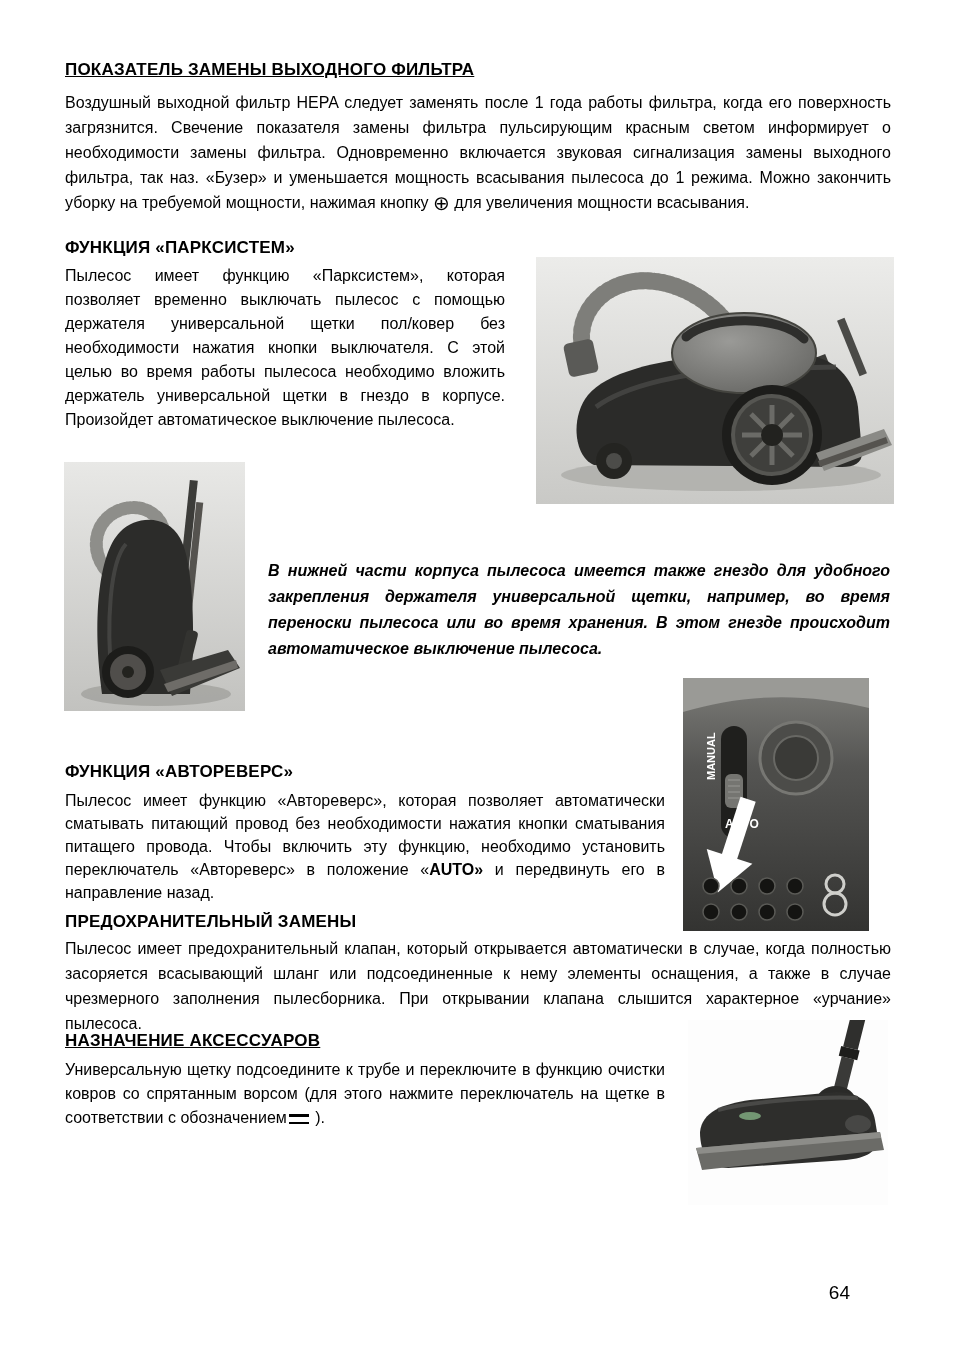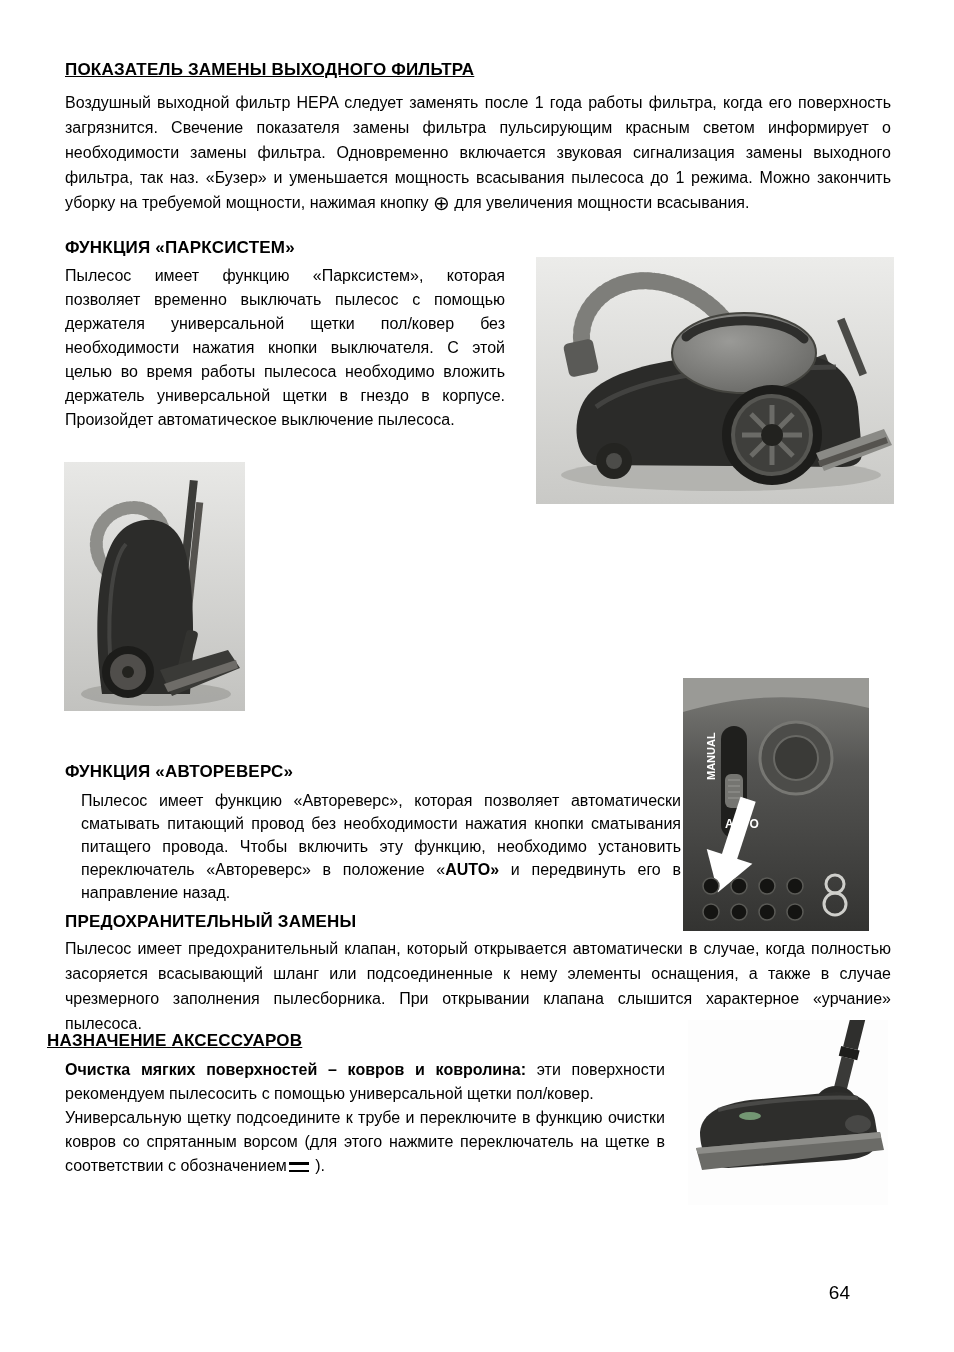--- a/index.html
+++ b/index.html
@@ -20,21 +20,21 @@
     letter-spacing: 0.2px;
     white-space: nowrap;
   }
   .underlined { text-decoration: underline; }
   .body-text {
     font-size: 16px;
     line-height: 25px;
     text-align: justify;
   }
   .lh24 { line-height: 24px; }
-  .lh23 { line-height: 23px; margin-left: 16px; }
+  .lh23 { line-height: 23px; }
   .note-text {
     font-size: 16px;
     line-height: 26px;
     font-weight: bold;
     font-style: italic;
     text-align: justify;
   }
   .bold { font-weight: bold; }
   .sym-plus { font-size: 20px; line-height: 1; vertical-align: -2px; }
   .carpet-icon {
@@ -123,20 +123,21 @@
       <path d="M48,220 C42,160 46,100 62,82" fill="none" stroke="#4a4a47" stroke-width="4" opacity="0.8"></path>
       <circle cx="64" cy="210" r="26" fill="#1c1c1a"></circle>
       <circle cx="64" cy="210" r="18" fill="#504e4b"></circle>
       <circle cx="64" cy="210" r="6" fill="#23231f"></circle>
       <rect x="118" y="168" width="12" height="40" rx="4" fill="#333330" transform="rotate(14 124 188)"></rect>
       <path d="M96,208 L164,188 L176,206 L108,234 Z" fill="#3a3a37"></path>
       <path d="M100,222 L172,198 L174,206 L104,230 Z" fill="#6e6c68"></path>
     </svg>
   </div>
 
+  <p class="abs note-text" style="left:268px; top:558px; width:622px;">В нижней части корпуса пылесоса имеется также гнездо для удобного закрепления держателя универсальной щетки, например, во время переноски пылесоса или во время хранения. В этом гнезде происходит автоматическое выключение пылесоса.</p>
 
   <div class="abs photo" style="left:683px; top:678px; width:186px; height:253px;">
     <svg width="186" height="253" viewBox="0 0 186 253">
       <defs>
         <linearGradient id="bg3" x1="0" y1="0" x2="0" y2="1">
           <stop offset="0" stop-color="#7d7d79"></stop>
           <stop offset="0.35" stop-color="#555553"></stop>
           <stop offset="1" stop-color="#333331"></stop>
         </linearGradient>
       </defs>
@@ -178,25 +179,22 @@
   </div>
 
   <h2 class="abs sec-title" style="left:65px; top:762px;">ФУНКЦИЯ «АВТОРЕВЕРС»</h2>
   <p class="abs body-text lh23" style="left:65px; top:789px; width:600px;">
     <span>Пылесос имеет функцию «Автореверс», которая позволяет автоматически сматывать питающий провод без необходимости нажатия кнопки сматывания питащего провода. Чтобы включить эту функцию, необходимо установить переключатель «Автореверс» в положение «</span><span class="bold">AUTO»</span><span> и передвинуть его в направление назад.</span>
   </p>
 
   <h2 class="abs sec-title" style="left:65px; top:912px;">ПРЕДОХРАНИТЕЛЬНЫЙ ЗАМЕНЫ</h2>
   <p class="abs body-text" style="left:65px; top:936px; width:826px;">Пылесос имеет предохранительный клапан, который открывается автоматически в случае, когда полностью засоряется всасывающий шланг или подсоединенные к нему элементы оснащения, а также в случае чрезмерного заполнения пылесборника. При открывании клапана слышится характерное «урчание» пылесоса.</p>
 
-  <h2 class="abs sec-title underlined" style="left:47px; top:1031px;">НАЗНАЧЕНИЕ АКСЕССУАРОВ</h2>
+  <h2 class="abs sec-title underlined" style="left:65px; top:1031px;">НАЗНАЧЕНИЕ АКСЕССУАРОВ</h2>
   <div class="abs" style="left:65px; top:1058px; width:600px;">
-    <p class="body-text lh24">
-      <span class="bold">Очистка мягких поверхностей – ковров и ковролина:</span><span> эти поверхности рекомендуем пылесосить с помощью универсальной щетки пол/ковер.</span>
-    </p>
     <p class="body-text lh24">
       <span>Универсальную щетку подсоедините к трубе и переключите в функцию очистки ковров со спрятанным ворсом (для этого нажмите переключатель на щетке в соответствии с обозначением</span><span class="carpet-icon"></span><span> ).</span>
     </p>
   </div>
 
   <div class="abs photo" style="left:688px; top:1020px; width:200px; height:185px;">
     <svg width="200" height="185" viewBox="0 0 200 185">
       <rect width="200" height="185" fill="#fdfdfd"></rect>
       <g transform="rotate(14 160 40)">
         <rect x="152" y="-6" width="15" height="34" fill="#2f2f2d"></rect>

